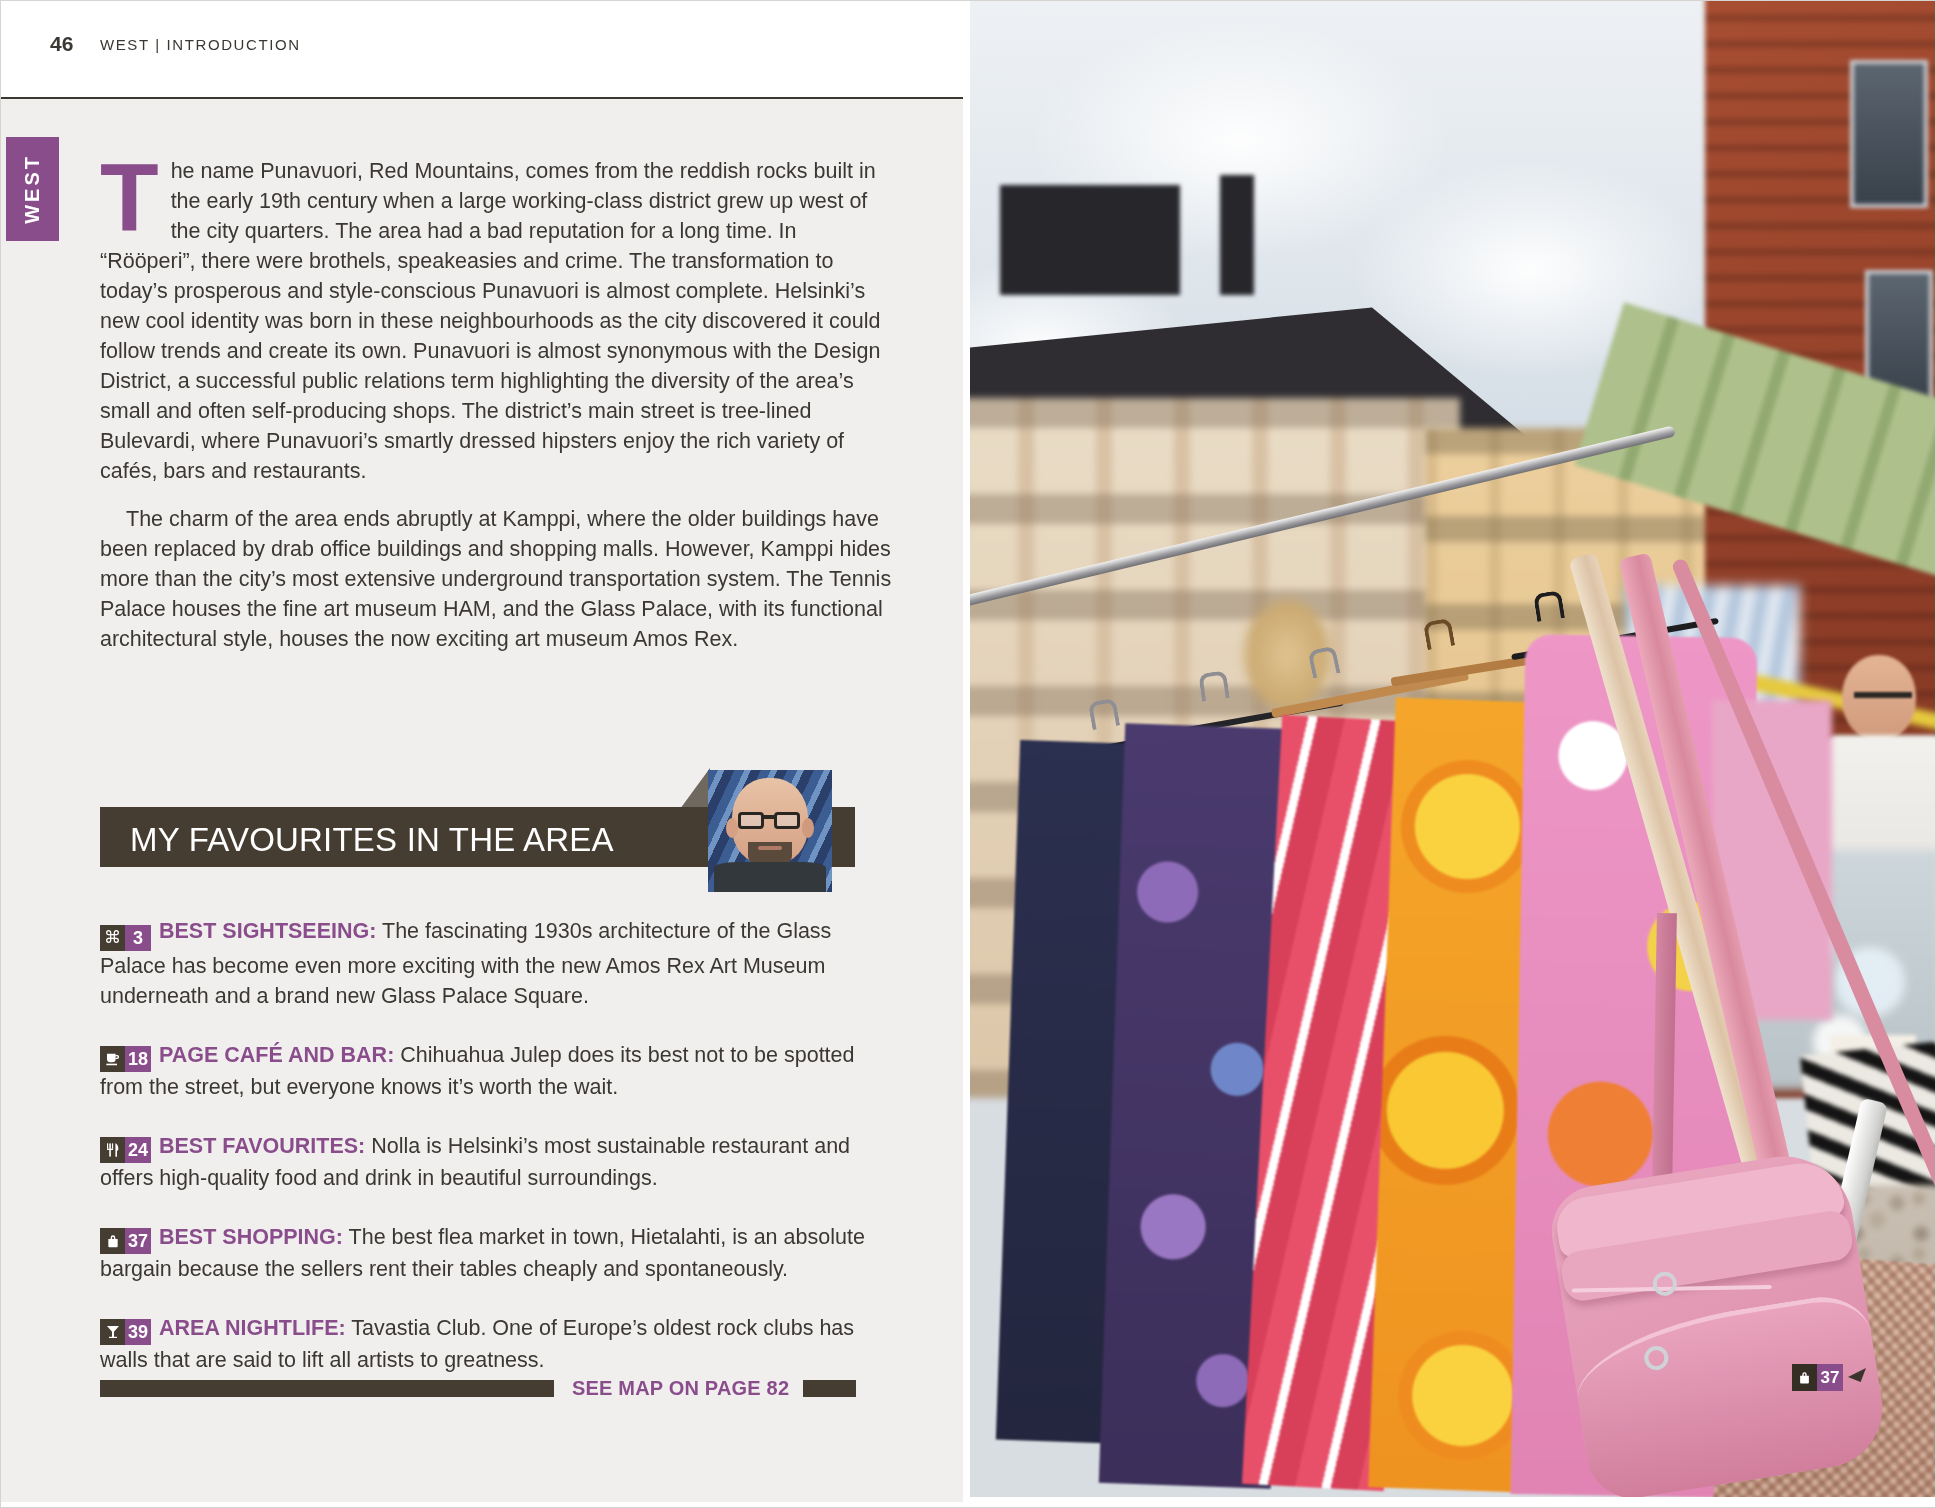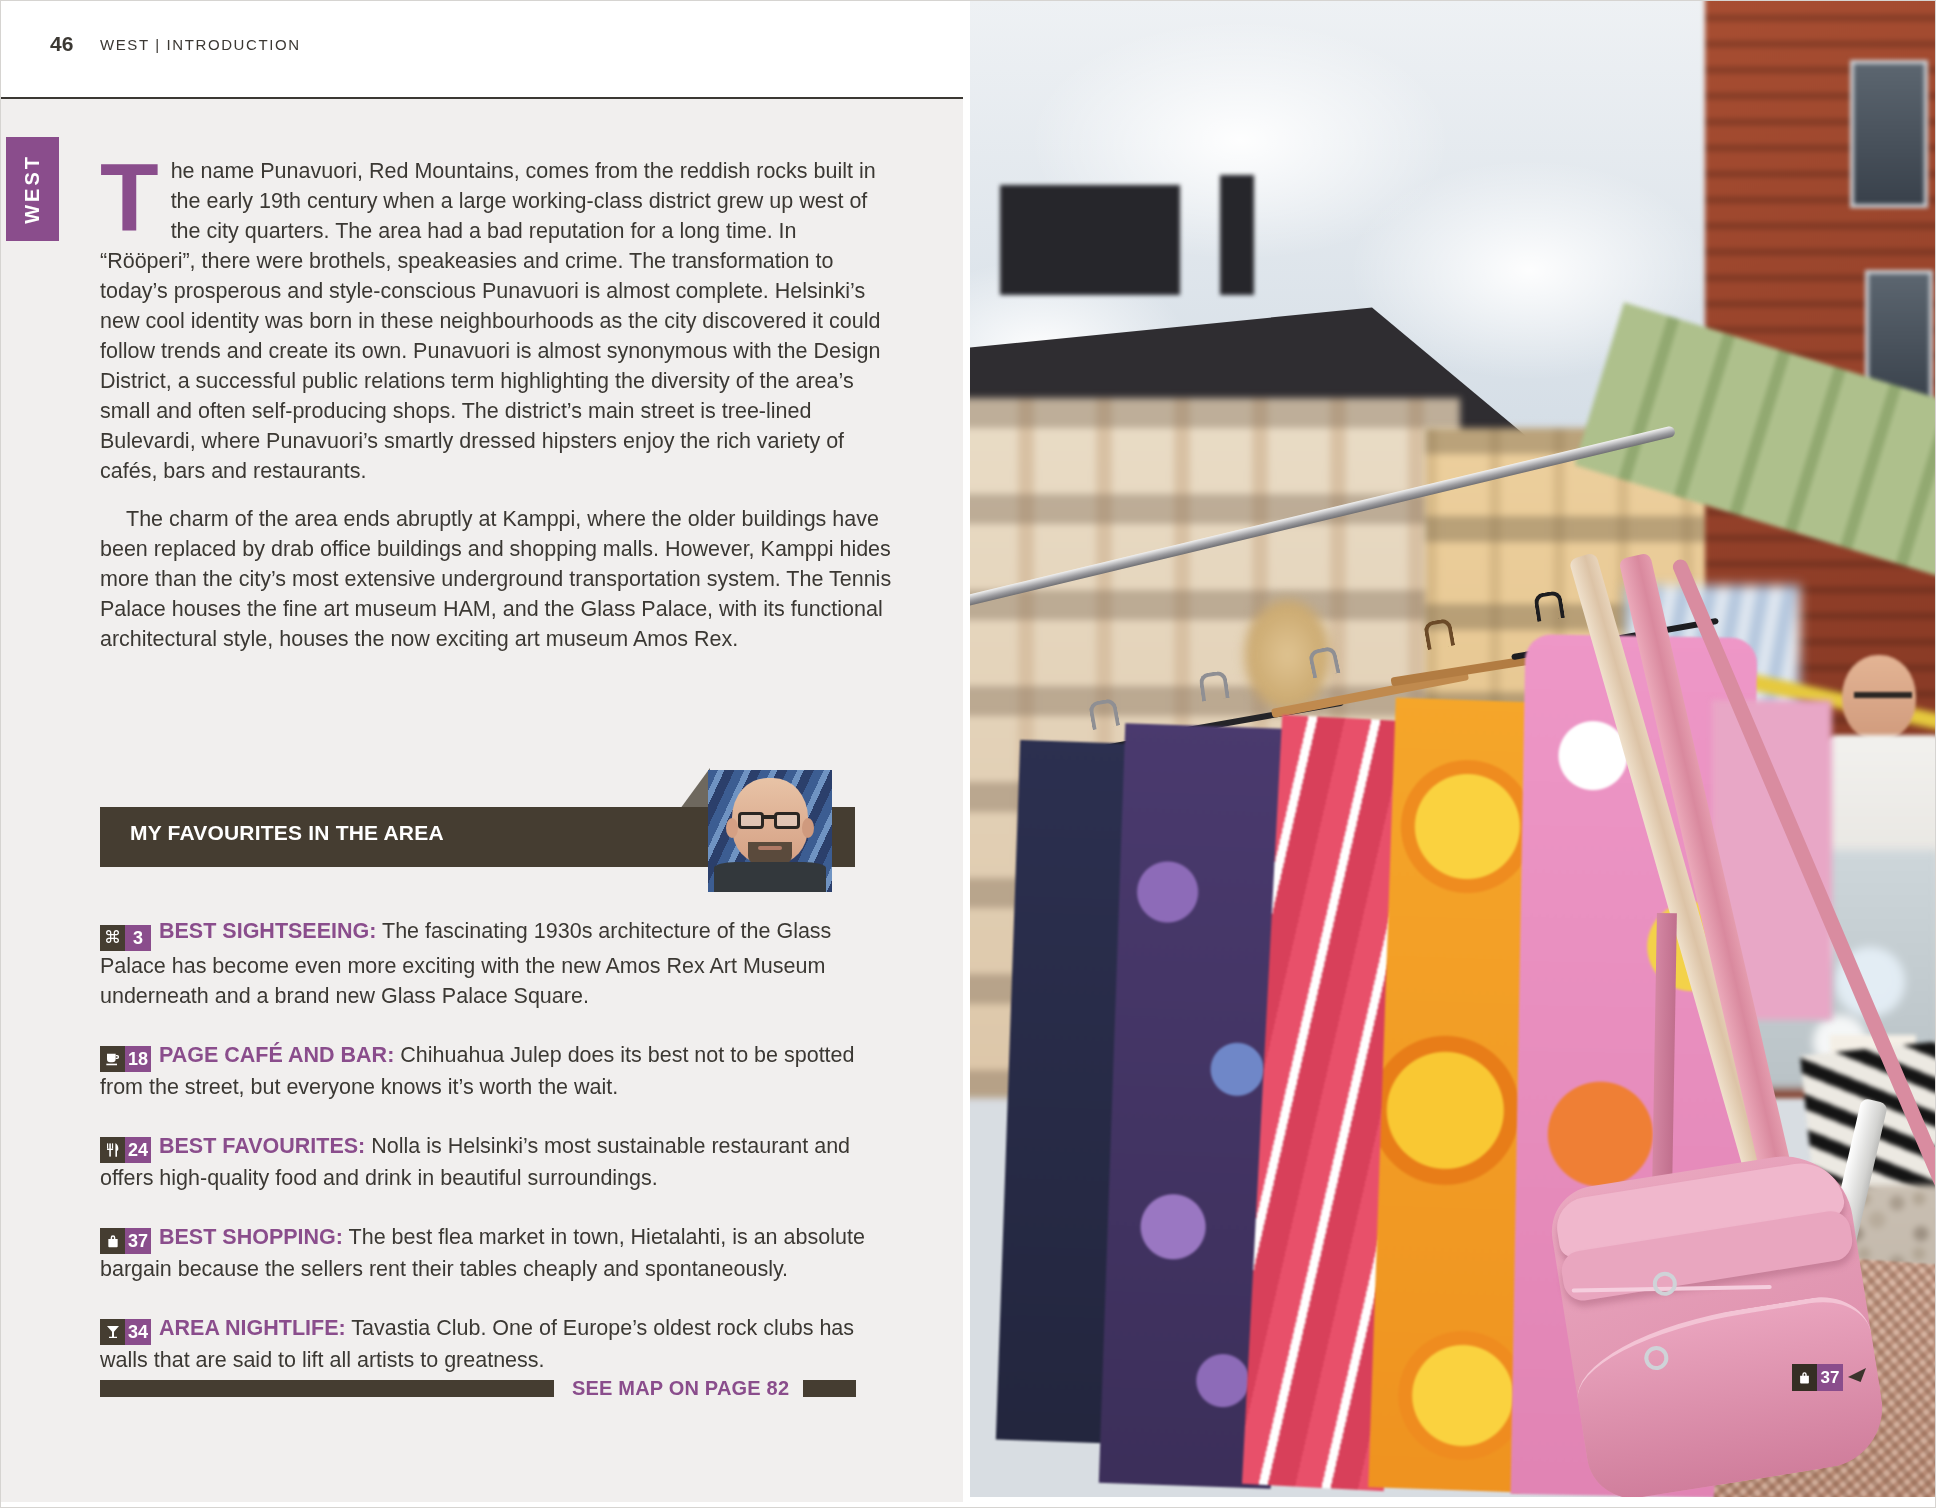--- a/index.html
+++ b/index.html
@@ -17,21 +17,21 @@
 
   #west-tab{position:absolute;left:6px;top:137px;width:53px;height:104px;background:#8a4d8c;display:flex;align-items:center;justify-content:center;}
   #west-tab .vtext{writing-mode:vertical-rl;transform:rotate(180deg);color:#fff;font-weight:bold;font-size:20px;letter-spacing:3px;}
 
   #article{position:absolute;left:100px;top:156px;width:792px;color:#3b3833;font-size:21.5px;line-height:30px;}
   #article .dropcap{float:left;font-size:96px;line-height:76px;font-weight:bold;color:#8a4d8c;margin:4px 12px 0 0;}
   #article .p2{margin-top:18px;text-indent:26px;}
 
   
   #fav-banner{position:absolute;left:100px;top:807px;width:755px;height:60px;background:#453d31;}
-  #fav-banner .title{position:absolute;left:30px;top:14px;color:#ffffff;font-weight:bold;font-size:21px;letter-spacing:.2px;}
+  #fav-banner .title{position:absolute;left:30px;top:14px;color:#ffffff;font-weight:normal;font-size:33px;letter-spacing:.2px;}
   #banner-wedge{position:absolute;left:680px;top:768px;width:30px;height:41px;background:#6e685e;clip-path:polygon(100% 0,100% 100%,0 100%);}
   #author-photo{position:absolute;left:708px;top:770px;width:124px;height:122px;overflow:hidden;
     background:repeating-linear-gradient(115deg,#3c5d92 0 9px,#6f93c2 9px 15px,#2b3f6b 15px 24px);}
   .ap{position:absolute;}
   .ap-head{left:24px;top:8px;width:76px;height:86px;background:linear-gradient(180deg,#e8c3a6,#d5a084);border-radius:46% 46% 42% 42%;}
   .ap-ear-l{left:18px;top:48px;width:12px;height:20px;background:#d5a084;border-radius:50%;}
   .ap-ear-r{left:94px;top:48px;width:12px;height:20px;background:#cf9a7e;border-radius:50%;}
   .ap-glasses{left:30px;top:42px;width:64px;height:18px;border:0;}
   .ap-lens{position:absolute;top:0;width:26px;height:17px;border:3.5px solid #2a2622;border-radius:4px;background:rgba(230,235,240,.35);box-sizing:border-box;}
   .ap-lens.l{left:0;} .ap-lens.r{left:36px;}
@@ -246,21 +246,21 @@
         </span><span class="fav-label">BEST SHOPPING:</span> <span>The best flea market in town, Hietalahti, is an absolute bargain because the sellers rent their tables cheaply and spontaneously.</span>
     </div>
 
     <div class="fav-item">
       <span class="badge">
           <span class="ic">
             <svg viewBox="0 0 24 24">
               <path d="M3 3h18l-7.5 8.5V19h4.5v2H6v-2h4.5v-7.5z"></path>
             </svg>
           </span>
-          <span class="num">34</span>
+          <span class="num">39</span>
         </span><span class="fav-label">AREA NIGHTLIFE:</span> <span>Tavastia Club. One of Europe’s oldest rock clubs has walls that are said to lift all artists to greatness.</span>
     </div>
 
   </div>
 
   <div id="see-map">
     <div class="bar1"></div>
     <div class="label">SEE MAP ON PAGE 82</div>
     <div class="bar2"></div>
   </div>

